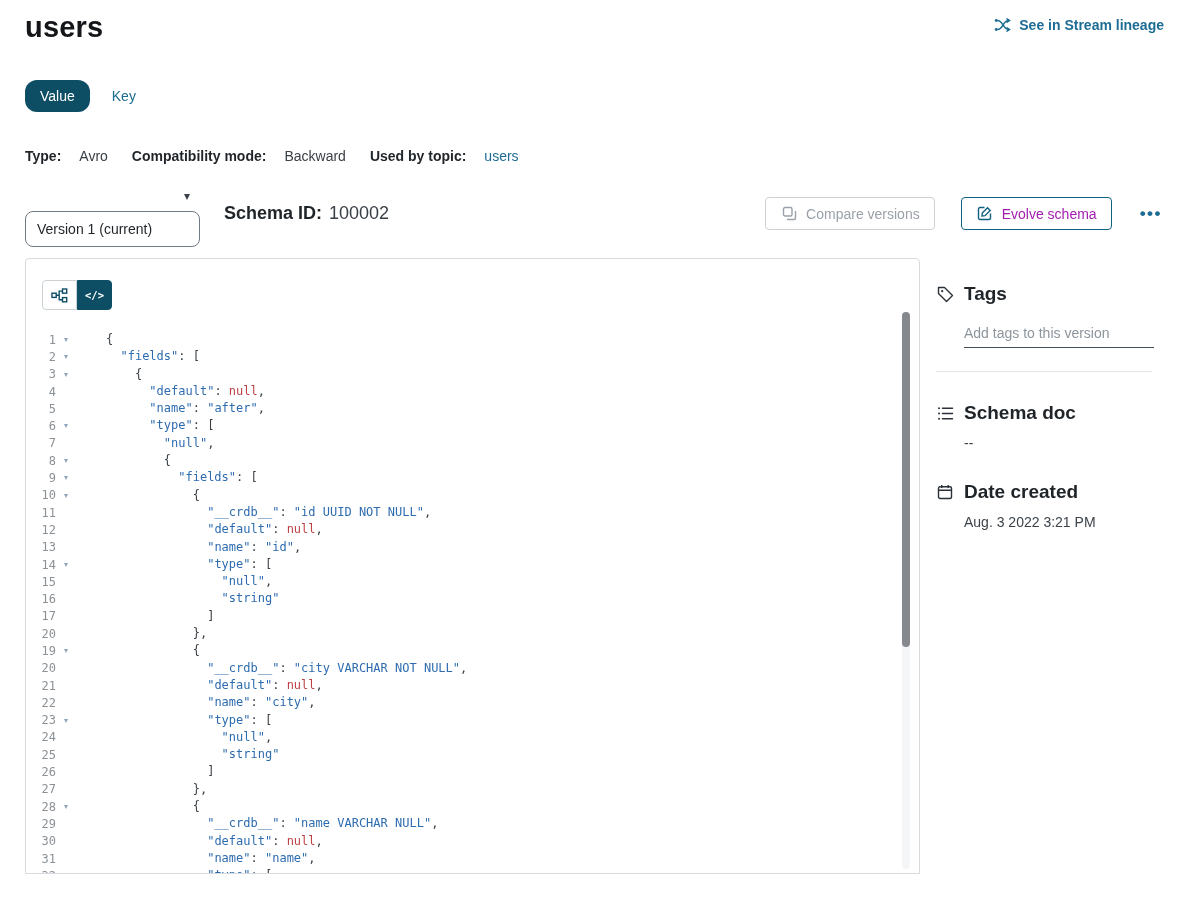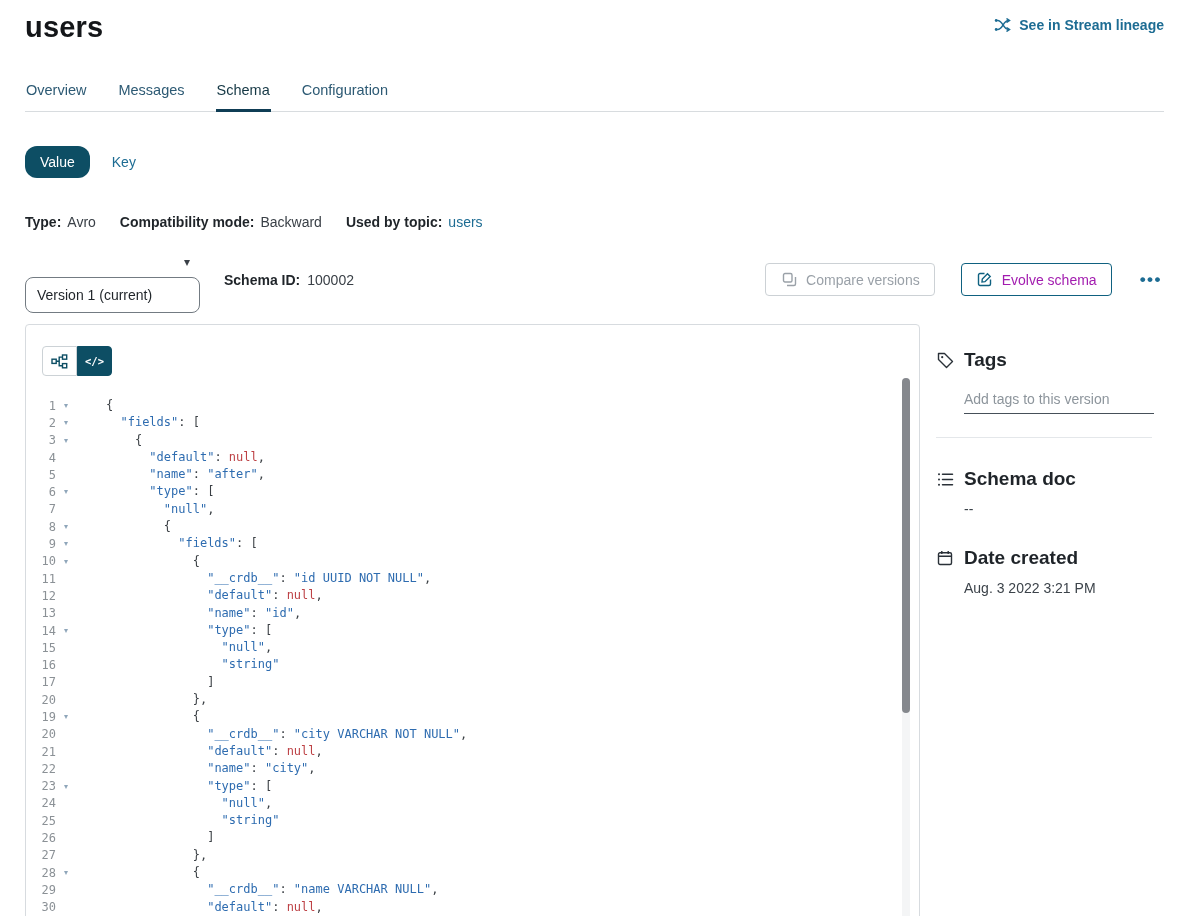--- a/index.html
+++ b/index.html
@@ -31,33 +31,33 @@
 
   
   .vk-row{display:flex;align-items:center;gap:22px;margin-top:34px;}
   .value-btn{background:var(--accent-dark,#0d4e64);color:#fff;font-size:14px;font-weight:500;
     border:none;border-radius:12px;height:32px;padding:0 15px;cursor:pointer;font-family:inherit;}
   .key-btn{background:none;border:none;color:var(--link-color,#1d6c93);font-size:14px;font-weight:500;
     cursor:pointer;font-family:inherit;padding:0;}
 
   
   .meta-row{display:flex;align-items:center;gap:24px;margin-top:36px;font-size:14px;}
-  .meta-item{display:flex;gap:6px;align-items:center;}
+  .meta-item{display:flex;gap:18px;align-items:center;}
   .meta-label{font-weight:700;color:#1f2429;}
   .meta-value{color:#3a4047;}
   .meta-link{color:var(--link-color,#1d6c93);cursor:pointer;}
 
   
   .version-row{display:flex;align-items:center;margin-top:16px;}
   .select-wrap{position:relative;width:175px;}
   .version-select{width:100%;height:36px;border:1px solid #737b82;border-radius:8px;background:#fff;
     font-size:14px;color:#1f2429;padding:0 28px 0 11px;appearance:none;-webkit-appearance:none;
     font-family:inherit;cursor:pointer;margin-top:31px;}
   .select-chevron{position:absolute;right:10px;top:9px;color:#3a4047;font-size:12px;pointer-events:none;}
-  .schema-id{display:flex;gap:7px;margin-left:24px;font-size:14px;align-items:center;}
+  .schema-id{display:flex;gap:7px;margin-left:24px;font-size:18px;align-items:center;}
   .version-actions{margin-left:auto;display:flex;align-items:center;gap:26px;}
   .btn{display:flex;align-items:center;gap:8px;height:33px;border-radius:4px;background:#fff;
     font-size:14px;font-weight:500;padding:0 14px;cursor:pointer;font-family:inherit;}
   .btn-disabled{border:1px solid #ccd1d5;color:#9aa1a8;}
   .btn-outline{border:1px solid #0f6180;color:#a21caf;}
   .more-btn{background:none;border:none;color:var(--link-color,#1d6c93);font-size:17px;font-weight:700;
     letter-spacing:1.5px;cursor:pointer;padding:0 2px;line-height:1;}
 
   
   .main-row{display:flex;margin-top:11px;align-items:stretch;height:616px;}
@@ -110,26 +110,20 @@
           <path d="M3.6 2.5 C 9 2.5 9 11.5 14.5 11.5"></path>
           <path d="M3.6 11.5 C 9 11.5 9 2.5 14.5 2.5"></path>
           <path d="M13 0.8 L15.5 2.5 L13 4.2" fill="none"></path>
           <path d="M13 9.8 L15.5 11.5 L13 13.2" fill="none"></path>
         </svg>
       </span>
       <span>See in Stream lineage</span>
     </a>
   </div>
 
-  <div class="tabs">
-    <div class="tab">Overview</div>
-    <div class="tab">Messages</div>
-    <div class="tab active">Schema</div>
-    <div class="tab">Configuration</div>
-  </div>
 
   <div class="vk-row">
     <button class="value-btn">Value</button>
     <button class="key-btn">Key</button>
   </div>
 
   <div class="meta-row">
     <div class="meta-item">
       <span class="meta-label">Type:</span>
       <span class="meta-value">Avro</span>

